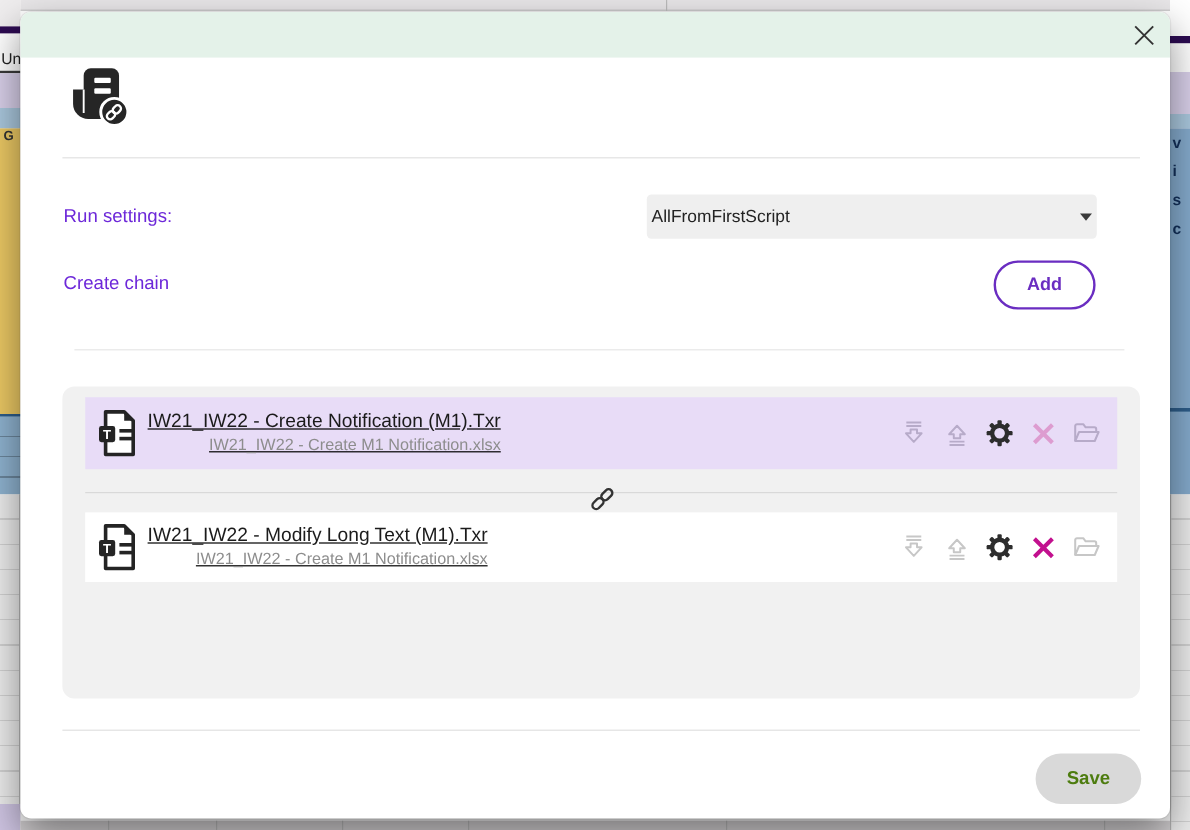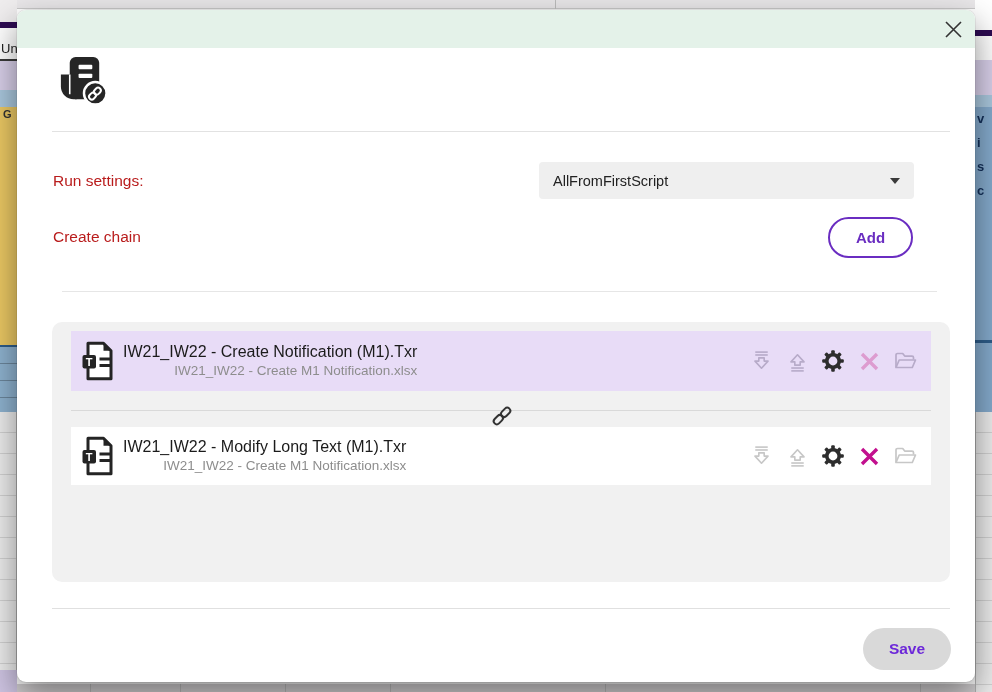--- a/index.html
+++ b/index.html
@@ -30,26 +30,26 @@
     background:transparent; border:none; cursor:pointer; display:flex;
     align-items:center; justify-content:center; color:#333;
   }
   .title-icon { position:absolute; left:38px; top:43px; width:55px; height:55px; }
   .modal-title {
     position:absolute; left:112px; top:56px; font-size:22px; font-weight:700;
     color:#141414; letter-spacing:.2px;
   }
   .hr { position:absolute; height:1px; background:#e2e2e2; }
 
-  .field-label { position:absolute; font-size:15.5px; color:#b91c1c; }
+  .field-label { position:absolute; font-size:15.5px; color:#6d28d9; }
 
   .dropdown {
     position:absolute; left:522px; top:152px; width:375px; height:37px;
     background:#efefef; border:none; border-radius:4px; cursor:pointer;
-    display:flex; align-items:center; padding:0 14px; font-size:14.5px; color:#222;
+    display:flex; align-items:center; padding:0 4px; font-size:14.5px; color:#222;
     font-family:"Liberation Sans", sans-serif;
   }
   .dropdown .caret {
     margin-left:auto; width:0; height:0;
     border-left:5px solid transparent; border-right:5px solid transparent;
     border-top:6px solid #3a3a3a;
   }
 
   .add-btn {
     position:absolute; left:811px; top:207px; width:85px; height:41px;
@@ -61,40 +61,40 @@
   .panel {
     position:absolute; left:35px; top:312px; width:898px; height:260px;
     background:#f1f1f1; border-radius:10px;
   }
   .script-row {
     position:absolute; left:19px; width:860px; height:60px; background:#fff;
     display:flex; align-items:center; padding:0 14px 0 10px;
   }
   .script-row.selected { background:#e8dcf7; }
   .file-icon { width:34px; height:40px; flex:0 0 auto; }
-  .row-text { margin-left:8px; min-width:0; }
+  .row-text { margin-left:8px; min-width:0;text-decoration:underline; }
   .row-title { font-size:16px; color:#1b1b1b; line-height:1.25; white-space:nowrap; }
   .row-sub { font-size:13.5px; color:#8d8d8d; line-height:1.3; white-space:nowrap;text-align:right; }
   .row-actions { margin-left:auto; display:flex; align-items:center; gap:12px; }
   .icon-btn {
     width:24px; height:24px; padding:0; border:none; background:transparent;
     cursor:pointer; display:flex; align-items:center; justify-content:center;
   }
   .c-muted   { color:#c7c7c7; }
   .selected .c-muted { color:#b7abc9; }
   .c-dark    { color:#2d2d2d; }
   .c-magenta { color:#c2108e; }
   .selected .c-magenta { color:#dd9cd0; }
 
   .connector-line { position:absolute; left:19px; width:860px; height:1px; background:#d9d9d9; top:88px; }
   .connector-link { position:absolute; left:438px; top:82px; width:24px; height:24px; color:#333; }
 
   .save-btn {
     position:absolute; right:24px; top:618px; width:88px; height:42px;
-    background:#d9d9d9; border:none; border-radius:21px; color:#6d28d9;
+    background:#d9d9d9; border:none; border-radius:21px; color:#4d7c0f;
     font-size:15.5px; font-weight:700; font-family:"Liberation Sans", sans-serif;text-align:center;
   }
 </style>
 </head>
 <body>
 
 <div>
 
   <div class="abs" style="left:17px; top:0; width:958px; height:9px; background:#e9e7e9; border-bottom:1px solid #c8c8c8;"></div>
   <div class="abs vline" style="left:555px; top:0; height:9px;"></div>

